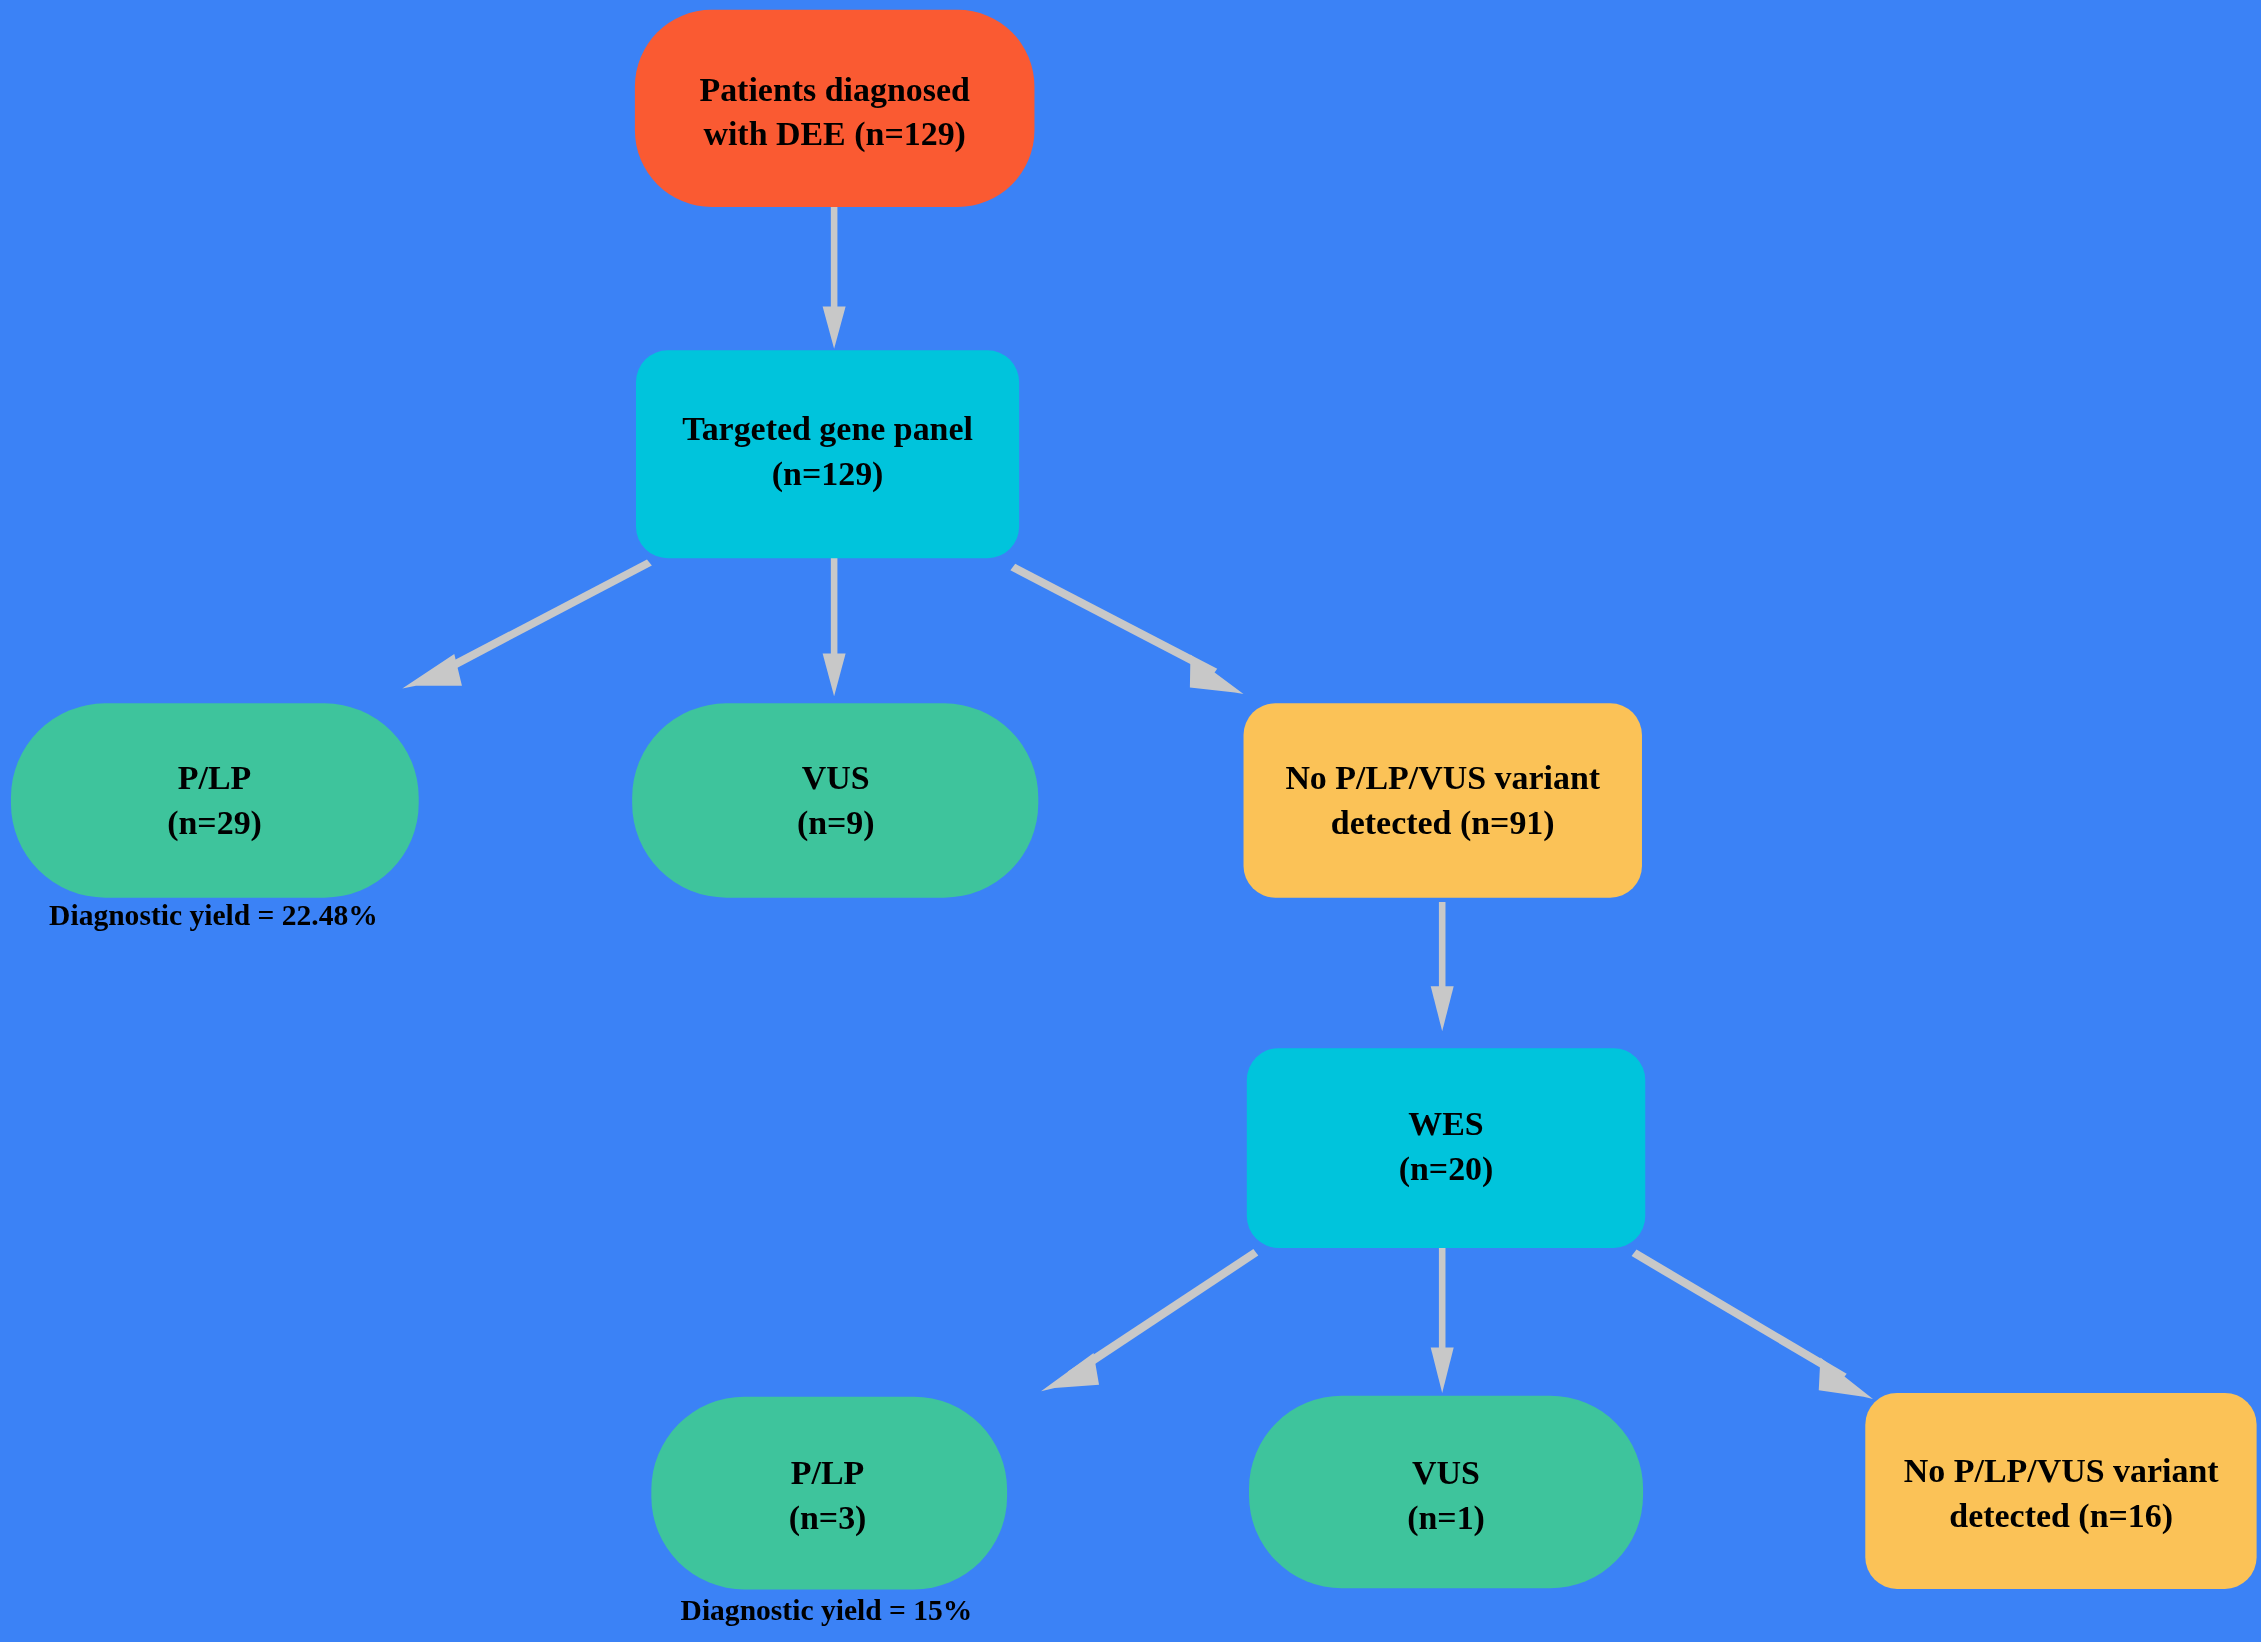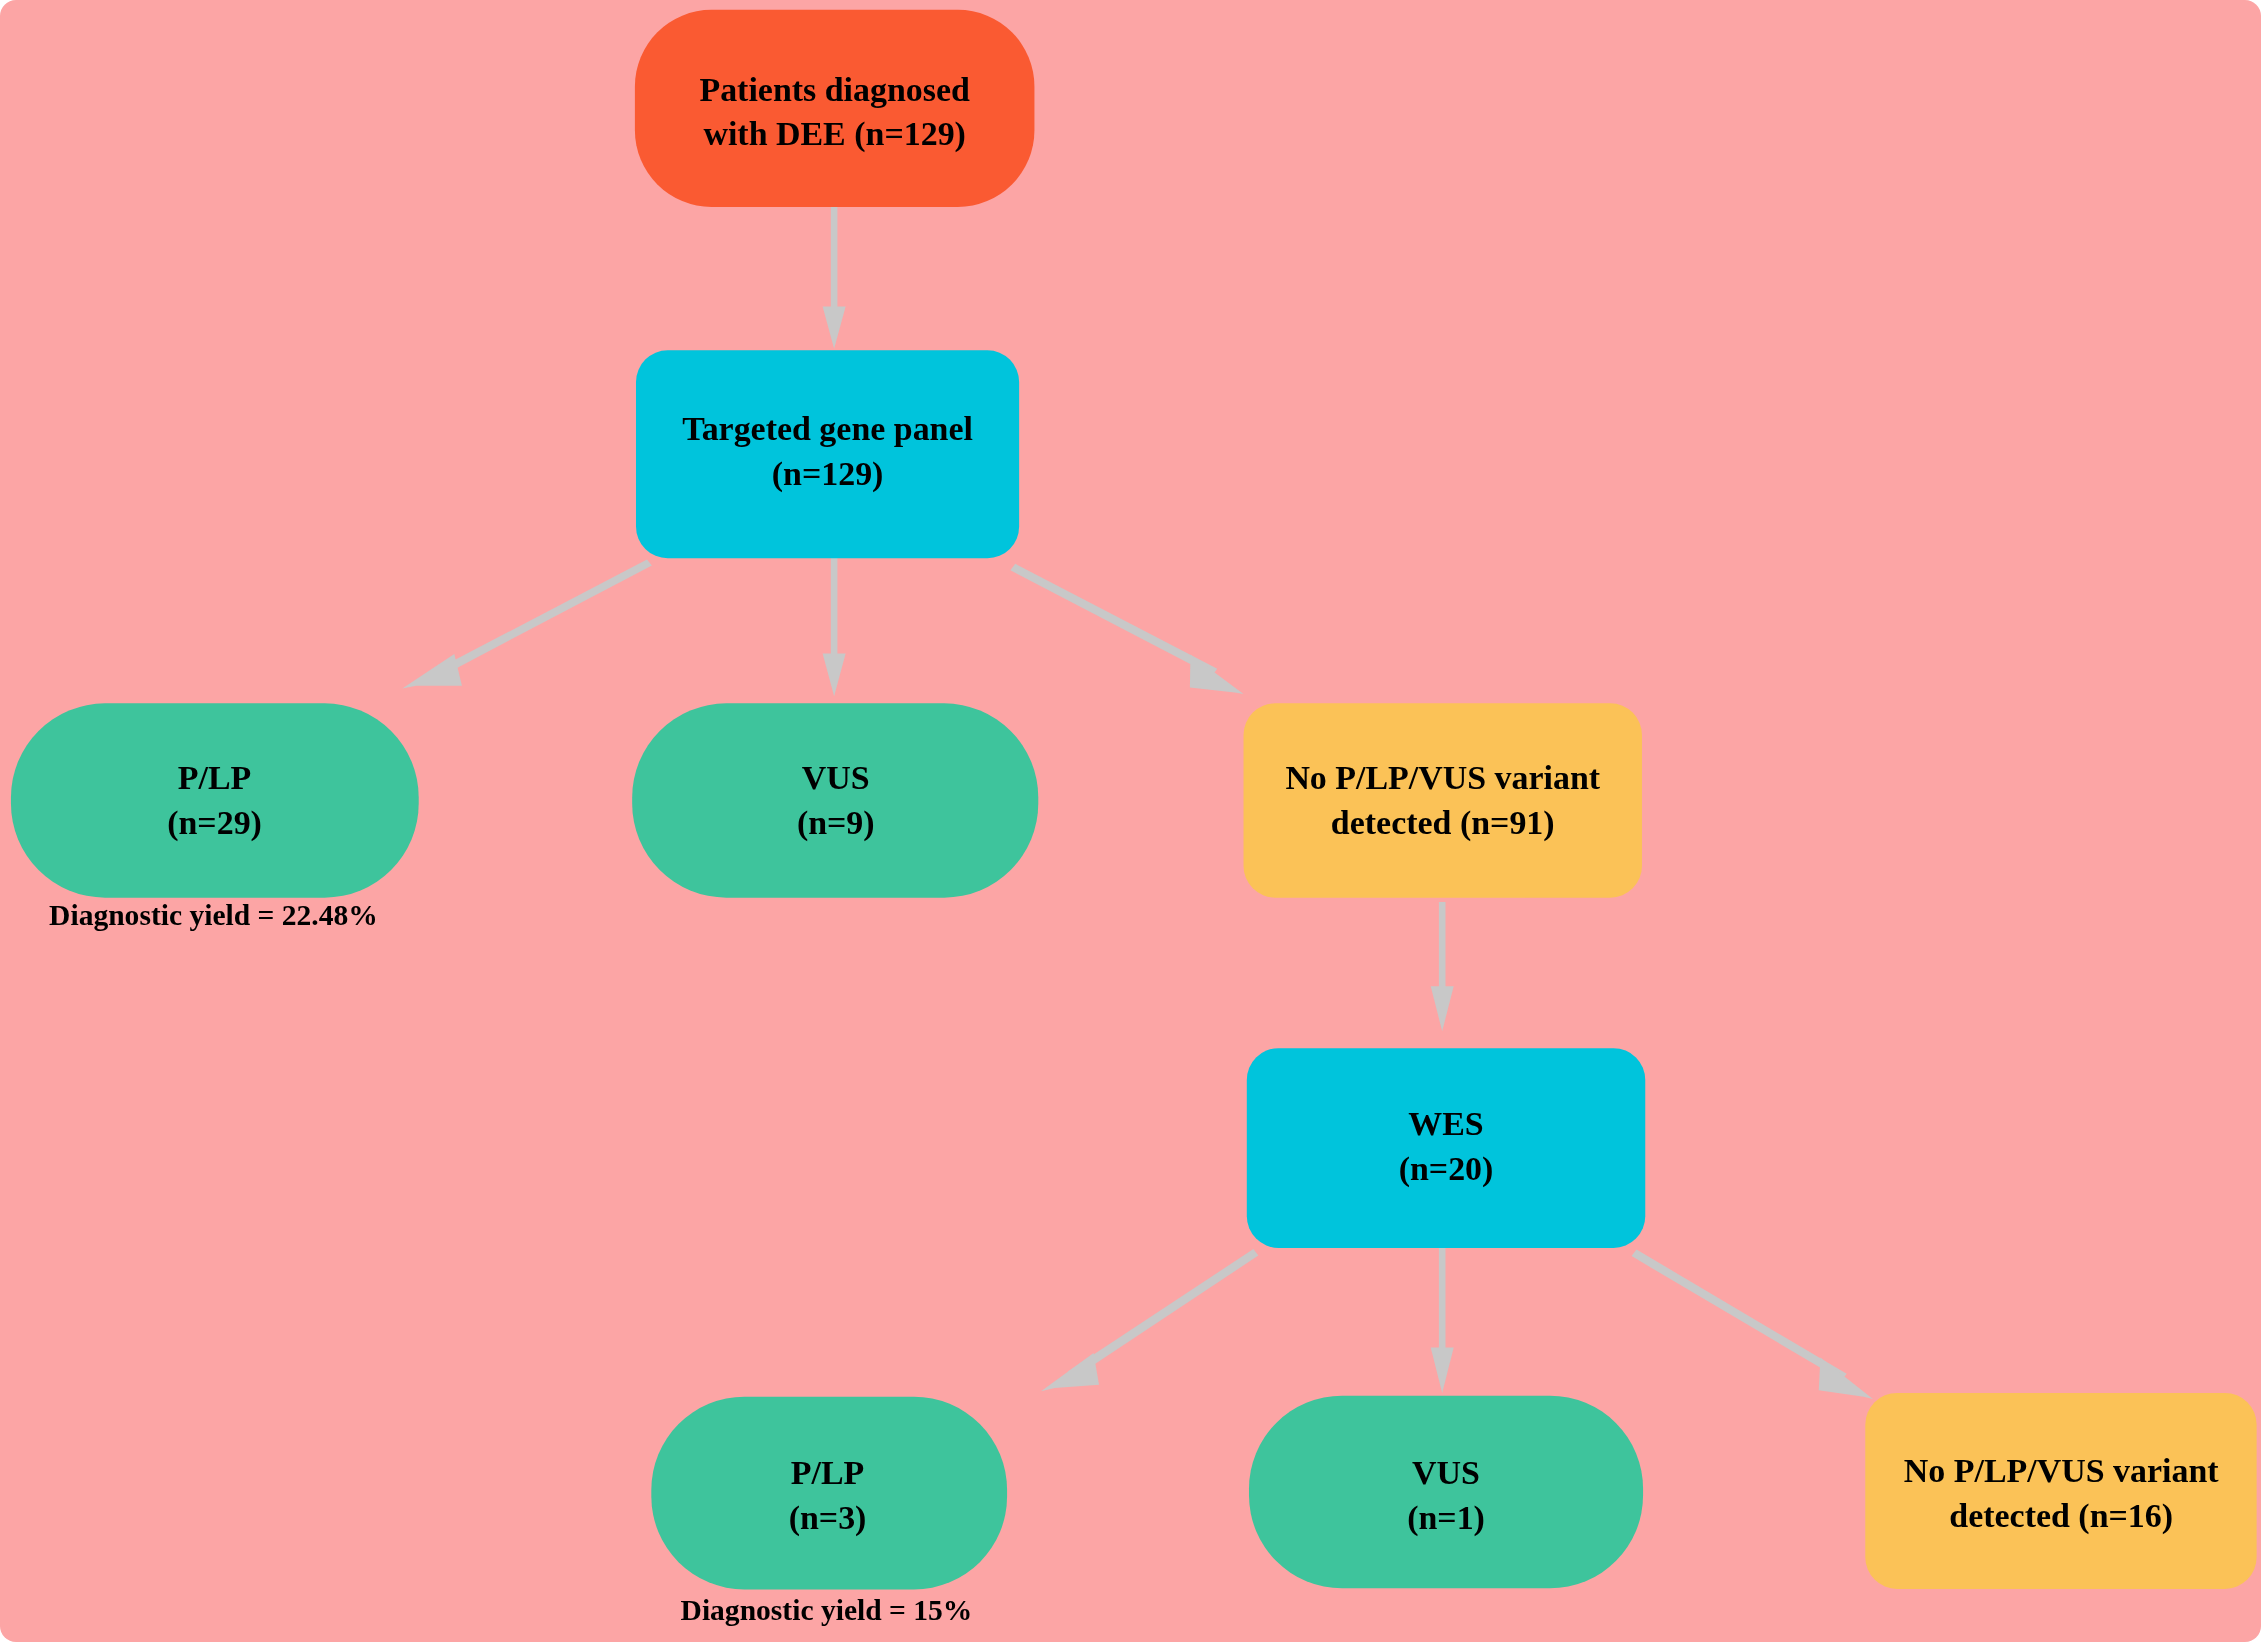--- a/index.html
+++ b/index.html
@@ -4,24 +4,23 @@
 <style>
   html, body {
     margin: 0;
     padding: 0;
     background: #ffffff;
   }
   #canvas {
     position: relative;
     width: 2261px;
     height: 1642px;
-    background: #fca5a5;
+    background: #3b82f6;
     overflow: hidden;
     font-family: "Liberation Serif", "DejaVu Serif", serif;
-    border-radius: 16px;
   }
   svg#flow {
     position: absolute;
     left: 0;
     top: 0;
     width: 2261px;
     height: 1642px;
   }
   .node-label {
     font-family: "Liberation Serif", "DejaVu Serif", serif;

